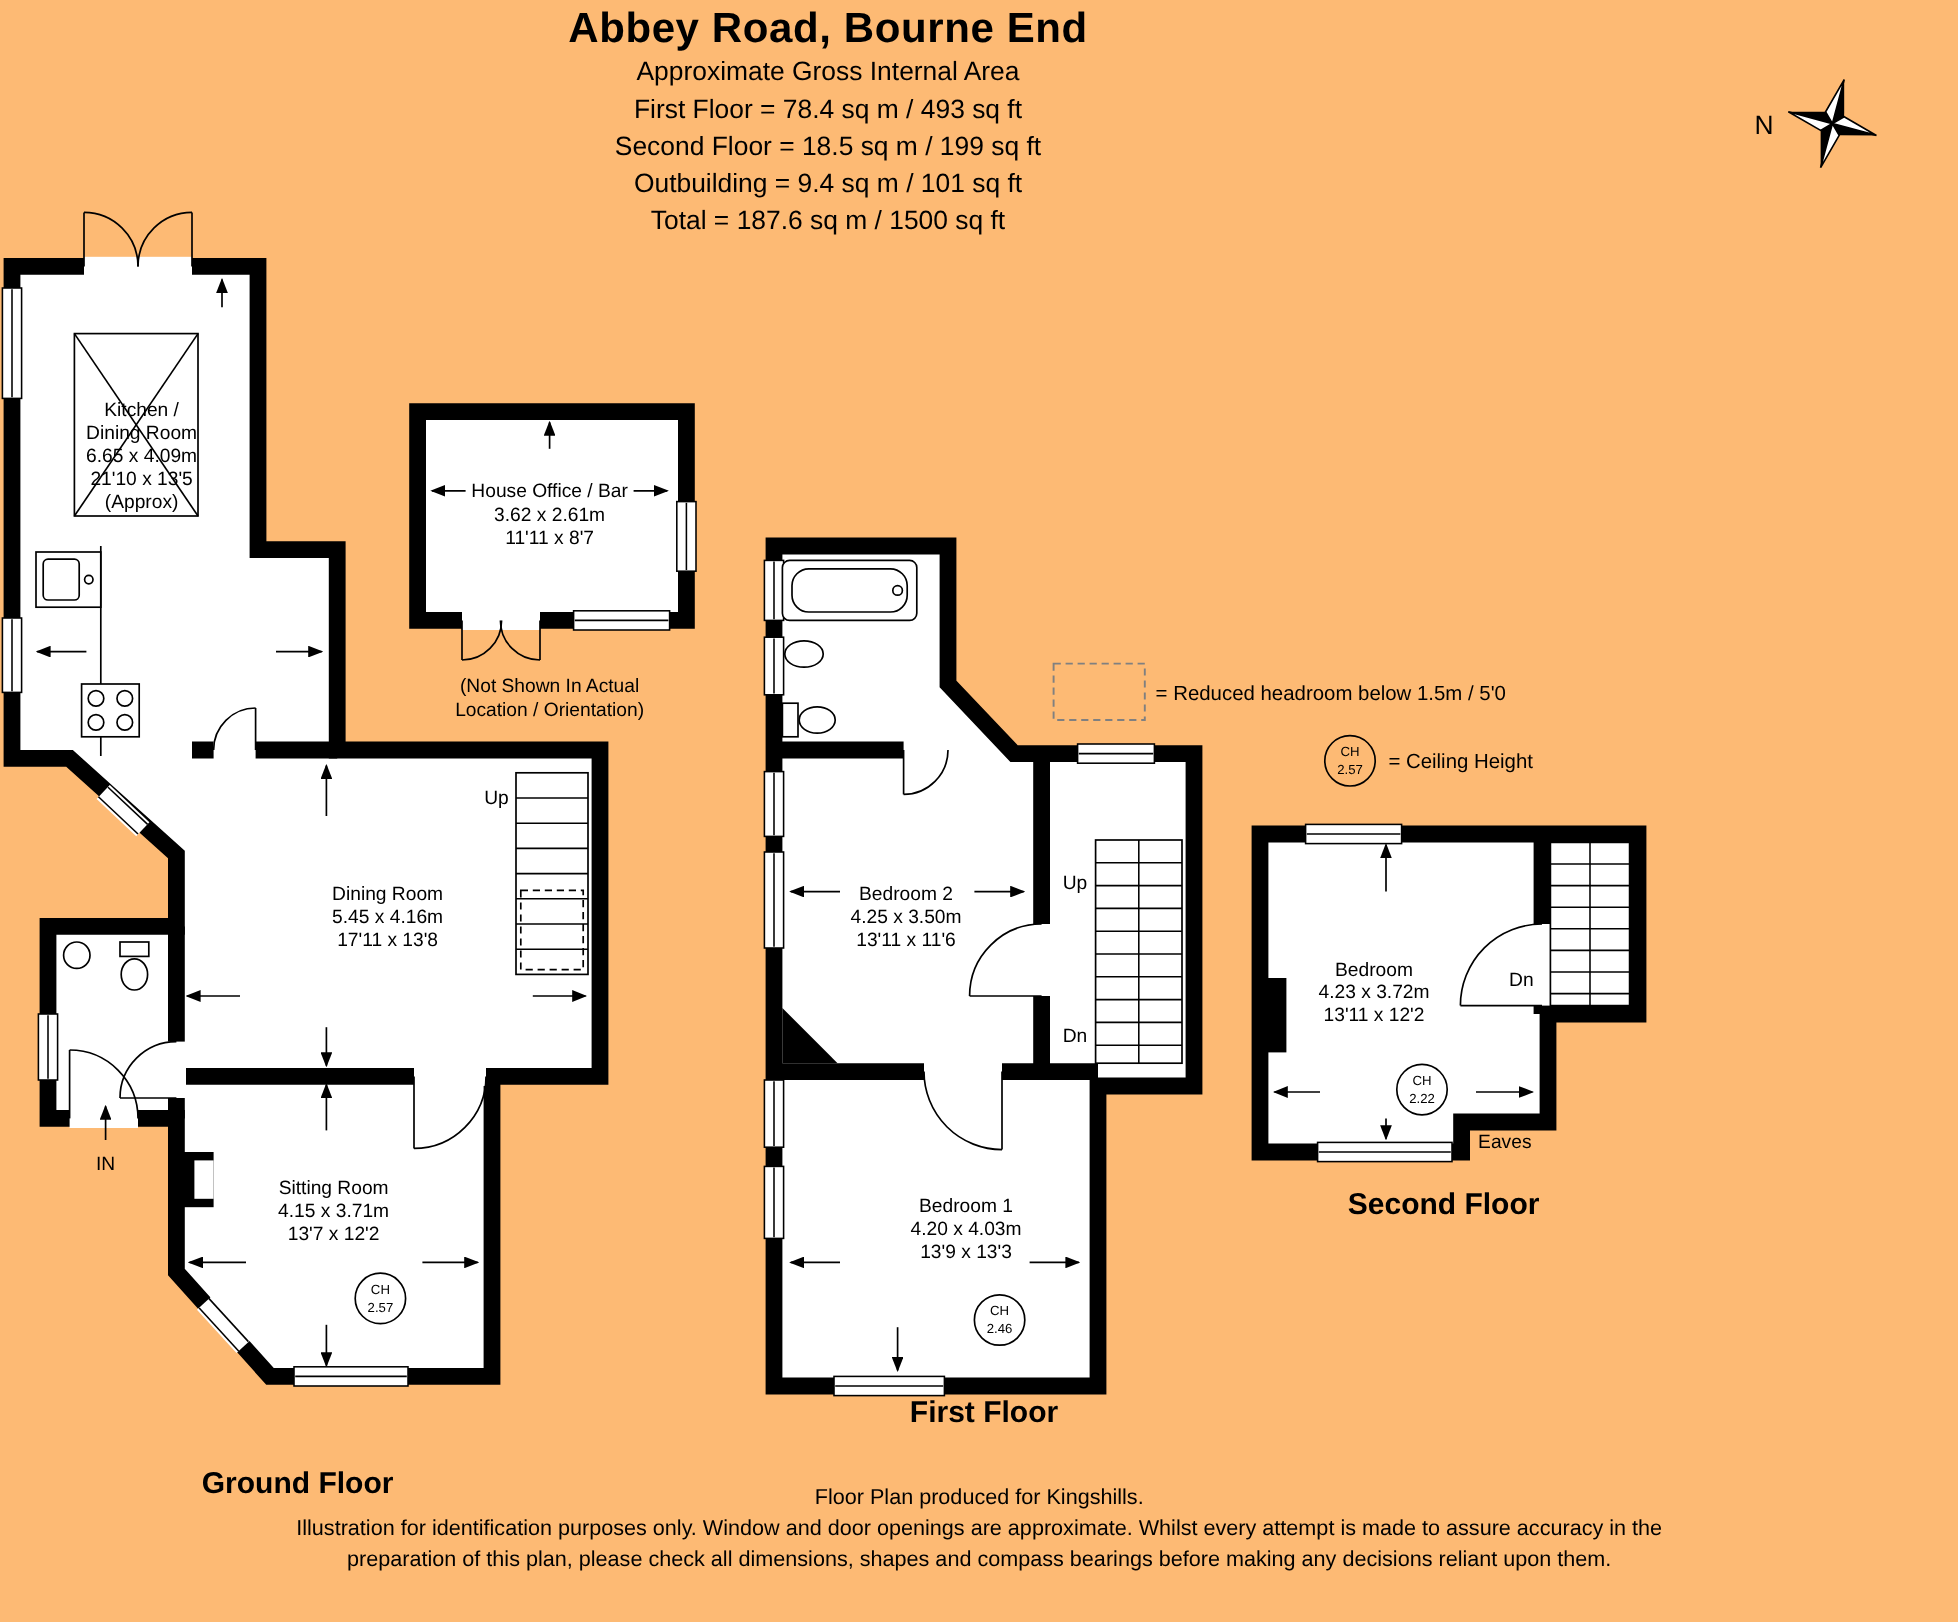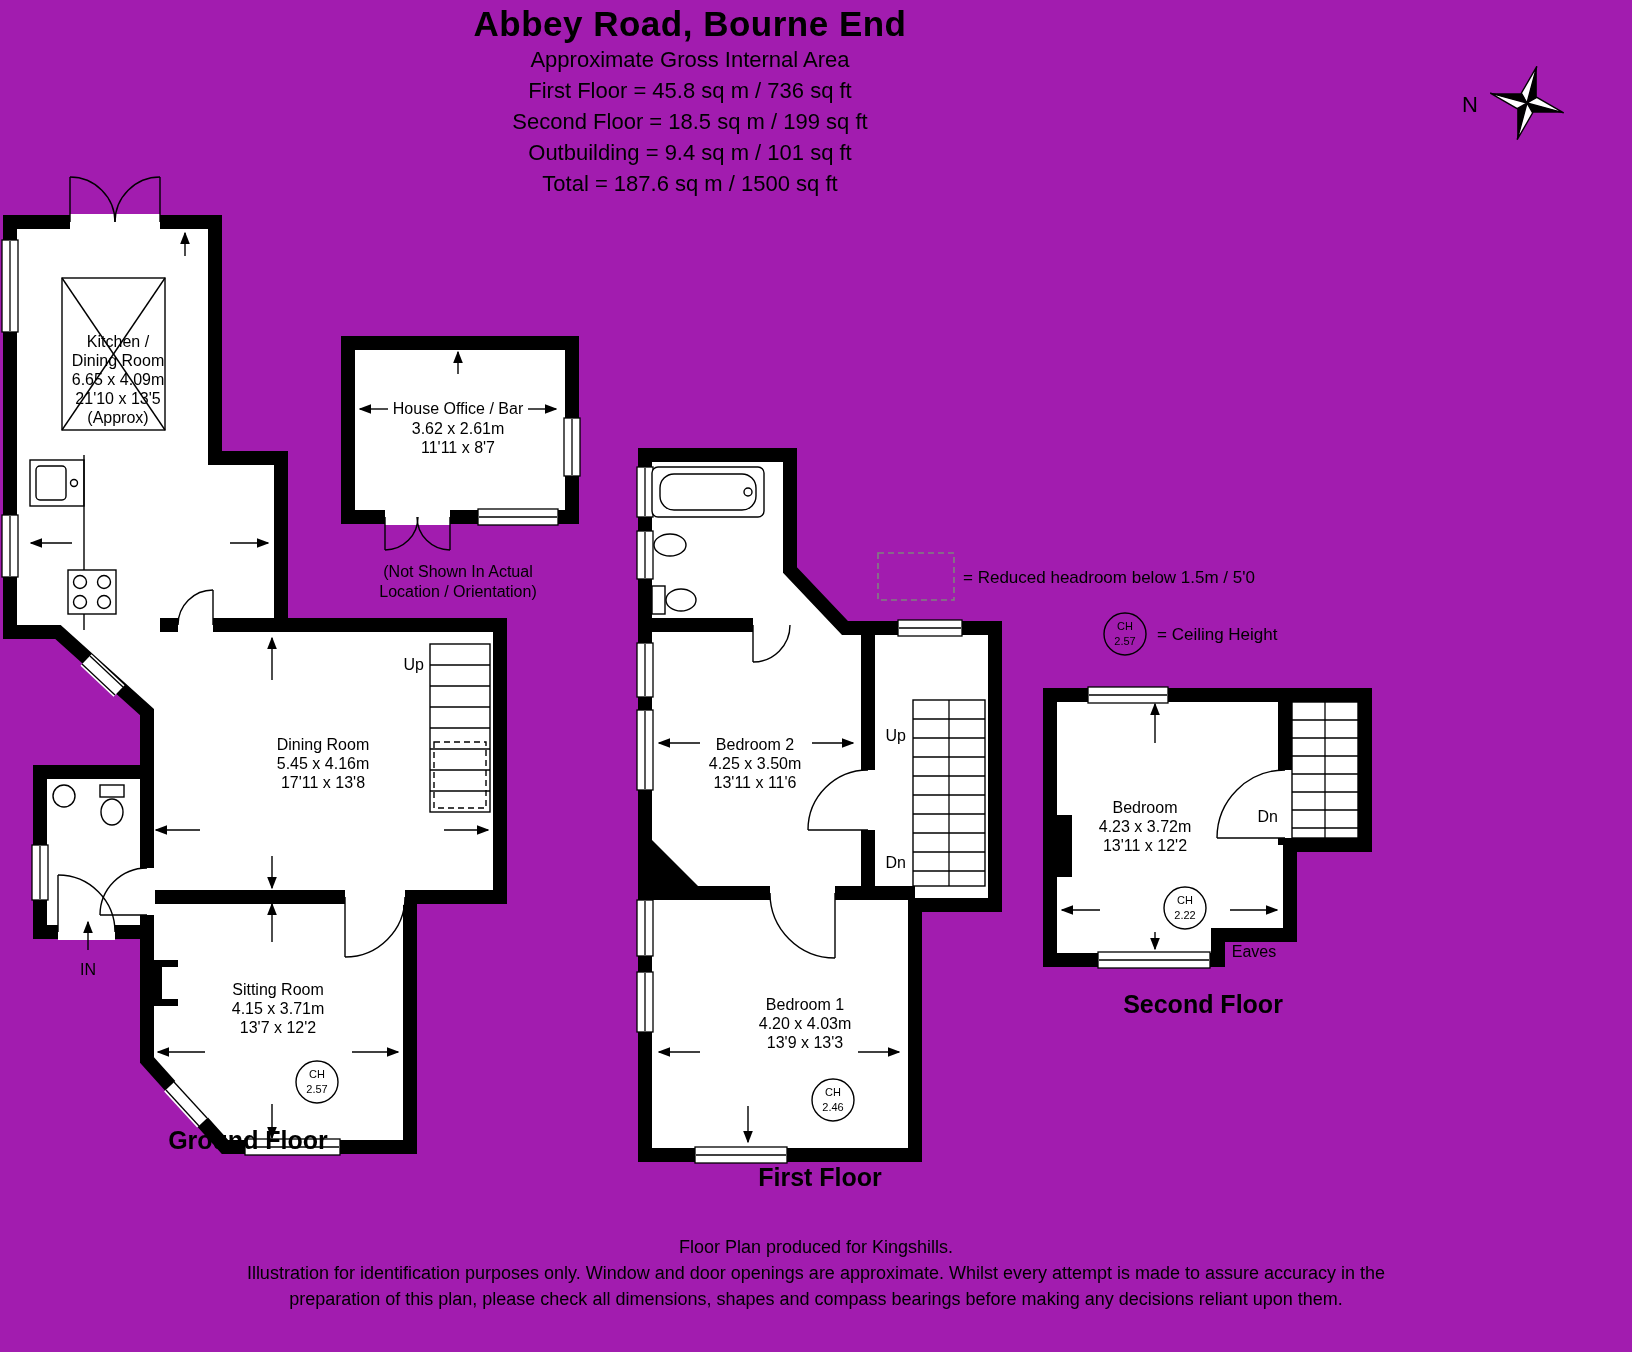--- a/index.html
+++ b/index.html
@@ -1,17 +1,17 @@
 <!DOCTYPE html>
 <html><head>
 <meta charset="utf-8">
 <style>
   * { margin:0; padding:0; box-sizing:border-box; }
   html,body { background:#ffffff; }
-  .page { position:relative; width:1632px; height:1352px; background:#a21caf;
+  .page { position:relative; width:1632px; height:1352px; background:#fdba74;
           font-family:"Liberation Sans", sans-serif; color:#000; overflow:hidden; }
   .abs { position:absolute; }
   .hdr { left:0; top:0; width:1380px; text-align:center; }
   .hdr-title { font-size:35px; font-weight:bold; padding-top:4px; letter-spacing:.5px; }
   .hdr-line { font-size:22px; line-height:31px;text-align:center; }
   .floor-label { position:absolute; width:300px; text-align:center; font-size:25px; font-weight:bold; }
   .ftr { left:0; top:1234px; width:1632px; text-align:center; font-size:18px; line-height:26px; }
   svg text { font-family:"Liberation Sans", sans-serif; fill:#000; }
   .t  { font-size:16px; text-anchor:middle; }
   .te { font-size:16px; text-anchor:end; }
@@ -32,21 +32,21 @@
   .arrow{ fill:none; stroke:#000; stroke-width:1.4; }
 </style>
 </head>
 <body>
 
 <div class="page">
 
   <div class="abs hdr">
     <div class="hdr-title">Abbey Road, Bourne End</div>
     <div class="hdr-line">Approximate Gross Internal Area</div>
-    <div class="hdr-line">First Floor = 45.8 sq m / 736 sq ft</div>
+    <div class="hdr-line">First Floor = 78.4 sq m / 493 sq ft</div>
     <div class="hdr-line">Second Floor = 18.5 sq m / 199 sq ft</div>
     <div class="hdr-line">Outbuilding = 9.4 sq m / 101 sq ft</div>
     <div class="hdr-line">Total = 187.6 sq m / 1500 sq ft</div>
   </div>
 
   <svg class="abs" style="left:0;top:0" width="1632" height="1352" viewBox="0 0 1632 1352">
     <defs>
       <marker id="ah" markerWidth="9" markerHeight="7" refX="8" refY="3.5" orient="auto">
         <path d="M0,0 L9,3.5 L0,7 Z" fill="#000"></path>
       </marker>
@@ -370,21 +370,21 @@
         <polygon class="thinf" points="0,38 8,8 0,0"></polygon>
         <polygon class="thinf" points="-38,0 -8,8 0,0"></polygon>
         <polygon class="blk" points="0,-38 8,-8 0,0"></polygon>
         <polygon class="blk" points="38,0 8,8 0,0"></polygon>
         <polygon class="blk" points="0,38 -8,8 0,0"></polygon>
         <polygon class="blk" points="-38,0 -8,-8 0,0"></polygon>
       </g>
     </g>
   </svg>
 
-  <div class="floor-label" style="left:98px;top:1126px">Ground Floor</div>
+  <div class="floor-label" style="left:98px;top:1222px">Ground Floor</div>
   <div class="floor-label" style="left:670px;top:1163px">First Floor</div>
   <div class="floor-label" style="left:1053px;top:990px">Second Floor</div>
 
   <div class="abs ftr">
     <div>Floor Plan produced for Kingshills.</div>
     <div>Illustration for identification purposes only. Window and door openings are approximate. Whilst every attempt is made to assure accuracy in the</div>
     <div>preparation of this plan, please check all dimensions, shapes and compass bearings before making any decisions reliant upon them.</div>
   </div>
 
 </div>

